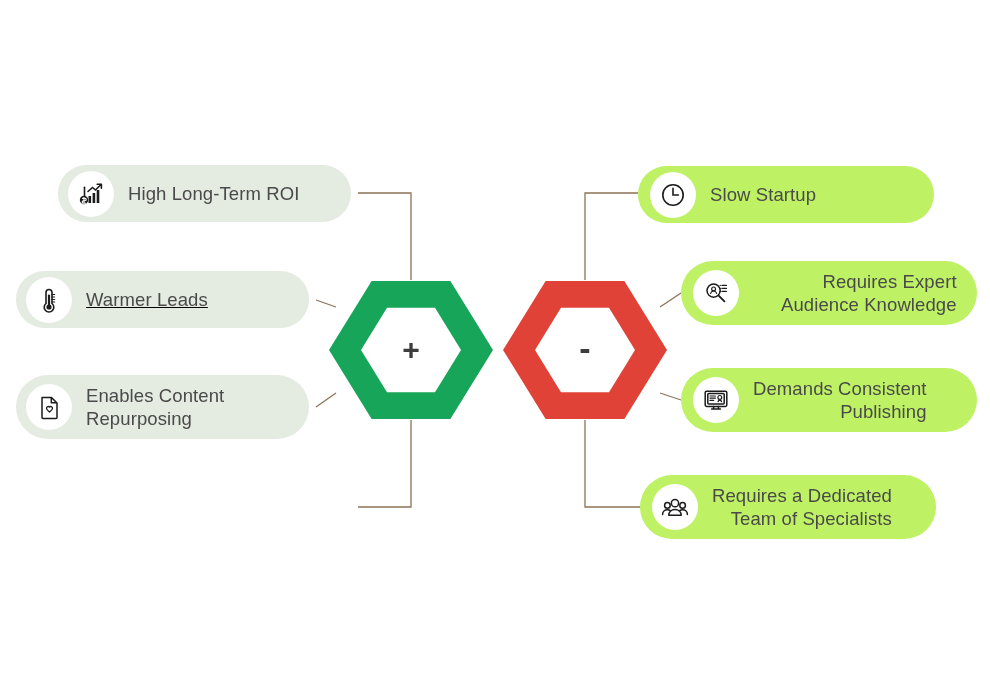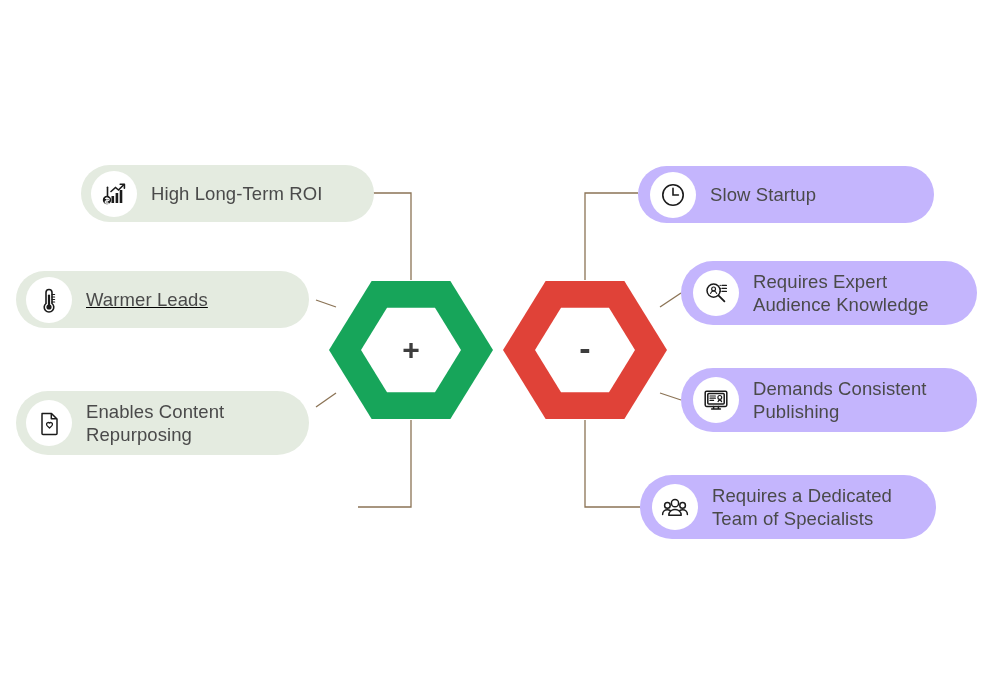--- a/index.html
+++ b/index.html
@@ -12,21 +12,21 @@
 
   
   #wires{position:absolute;left:0;top:0;width:990px;height:700px;pointer-events:none;}
 
   
   .pill{
     position:absolute;display:flex;align-items:center;
     border-radius:999px;box-sizing:border-box;
   }
   .pill.pro{background:#e4ebe0;}
-  .pill.con{background:#c4b5fd;}
+  .pill.con{background:#bef264;text-align:right;}
   .badge{
     flex:0 0 auto;width:46px;height:46px;border-radius:50%;
     background:#ffffff;display:flex;align-items:center;justify-content:center;
   }
   .badge svg{display:block;}
   .pill-label{
     font-size:18.5px;line-height:23px;color:#4a4a4a;
     letter-spacing:.1px;white-space:pre-line;
   }
   .pill.pro .badge{margin-left:10px;}
@@ -66,21 +66,21 @@
       <path d="M336,393 L316,407"></path>
       <path d="M411,420 L411,507 L358,507"></path>
 
       <path d="M585,280 L585,193 L638,193"></path>
       <path d="M660,307 L681,293"></path>
       <path d="M660,393 L681,400"></path>
       <path d="M585,420 L585,507 L640,507"></path>
     </g>
   </svg>
 
-  <div class="pill pro" style="left:81px;top:165px;width:293px;height:57px;">
+  <div class="pill pro" style="left:58px;top:165px;width:293px;height:57px;">
     <div class="badge">
       <svg width="30" height="30" viewBox="0 0 30 30">
         <g fill="none" stroke="#1b1b1b" stroke-width="1.6" stroke-linecap="round">
           <circle cx="8" cy="21" r="4.2" fill="#1b1b1b" stroke="none"></circle>
           <path d="M8 18.4v5.2M6.6 19.4h2.4a1.2 1.2 0 010 2.4h-1.6a1.2 1.2 0 000 2.4h2.4" stroke="#ffffff" stroke-width="1.1"></path>
           <path d="M8.5 17.5L8.5 8.2"></path>
           <rect x="12.5" y="17" width="2.6" height="7" fill="#1b1b1b" stroke="none"></rect>
           <rect x="16.6" y="14" width="2.6" height="10" fill="#1b1b1b" stroke="none"></rect>
           <rect x="20.7" y="11" width="2.6" height="13" fill="#1b1b1b" stroke="none"></rect>
           <path d="M12 12.5L16.5 8.5L19.5 11L25 5.5"></path>
@@ -98,21 +98,21 @@
           <path d="M18 18.5V7.5a3 3 0 00-6 0v11a4.8 4.8 0 106 0z"></path>
           <circle cx="15" cy="22" r="2.6" fill="#1b1b1b" stroke="none"></circle>
           <path d="M15 20V10.5" stroke-width="2.2"></path>
           <path d="M18 9.5h2.6M18 12h2.6M18 14.5h2.6M18 17h2.6" stroke-width="1.2"></path>
         </g>
       </svg>
     </div>
     <div class="pill-label">Warmer Leads</div>
   </div>
 
-  <div class="pill pro" style="left:16px;top:375px;width:293px;height:64px;margin-top:16px;">
+  <div class="pill pro" style="left:16px;top:375px;width:293px;height:64px;">
     <div class="badge">
       <svg width="30" height="30" viewBox="0 0 30 30">
         <g fill="none" stroke="#1b1b1b" stroke-width="1.5" stroke-linejoin="round">
           <path d="M8 5.5h9.5L23 11v14.5a1 1 0 01-1 1H9a1 1 0 01-1-1V6.5a1 1 0 011-1z"></path>
           <path d="M17.3 5.6v5.2H22.8"></path>
           <path d="M15.5 15.1c-.9-1-2.5-.6-2.9.6-.3.9.2 1.7.9 2.4l2 1.9 2-1.9c.7-.7 1.2-1.5.9-2.4-.4-1.2-2-1.6-2.9-.6z" stroke-width="1.3"></path>
         </g>
       </svg>
     </div>
     <div class="pill-label">Enables Content
@@ -139,21 +139,21 @@
       <svg width="30" height="30" viewBox="0 0 30 30">
         <g fill="none" stroke="#1b1b1b" stroke-width="1.6" stroke-linecap="round">
           <circle cx="15" cy="15" r="10.2"></circle>
           <path d="M15 8.4V15h5.4"></path>
         </g>
       </svg>
     </div>
     <div class="pill-label">Slow Startup</div>
   </div>
 
-  <div class="pill con" style="left:681px;top:261px;width:296px;height:64px;">
+  <div class="pill con" style="left:681px;top:261px;width:296px;height:64px;gap:28px;">
     <div class="badge">
       <svg width="30" height="30" viewBox="0 0 30 30">
         <g fill="none" stroke="#1b1b1b" stroke-width="1.5" stroke-linecap="round">
           <circle cx="12.6" cy="12.6" r="6.6"></circle>
           <path d="M17.4 17.4L23.4 23.4" stroke-width="1.8"></path>
           <circle cx="12.6" cy="10.9" r="1.9" stroke-width="1.2"></circle>
           <path d="M9.6 15.4c.5-1.6 1.7-2.4 3-2.4s2.5.8 3 2.4" stroke-width="1.2"></path>
           <path d="M21 7.4h4.4M21 10.4h4.4M21 13.4h4.4" stroke-width="1.3"></path>
           <circle cx="19.2" cy="7.4" r=".7" fill="#1b1b1b" stroke="none"></circle>
           <circle cx="19.2" cy="10.4" r=".7" fill="#1b1b1b" stroke="none"></circle>

